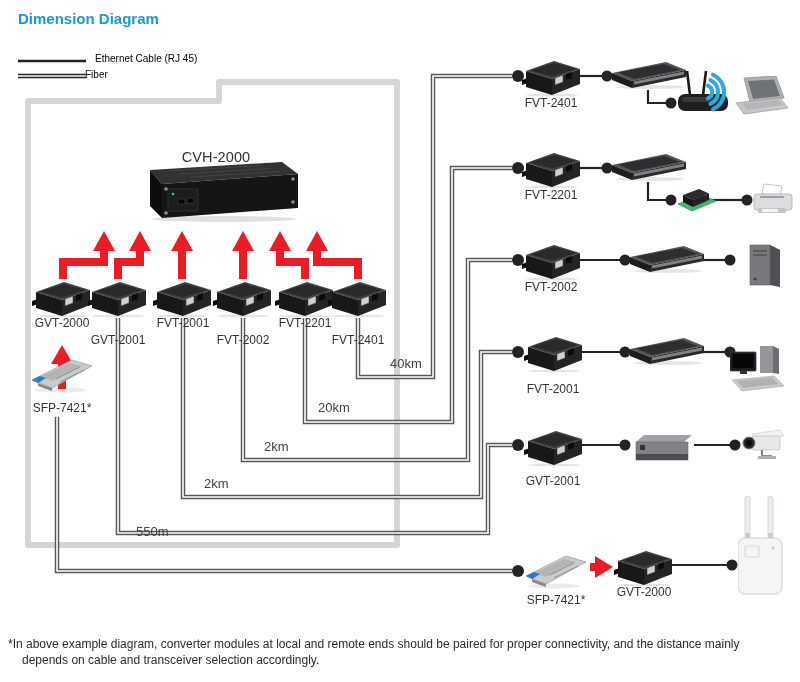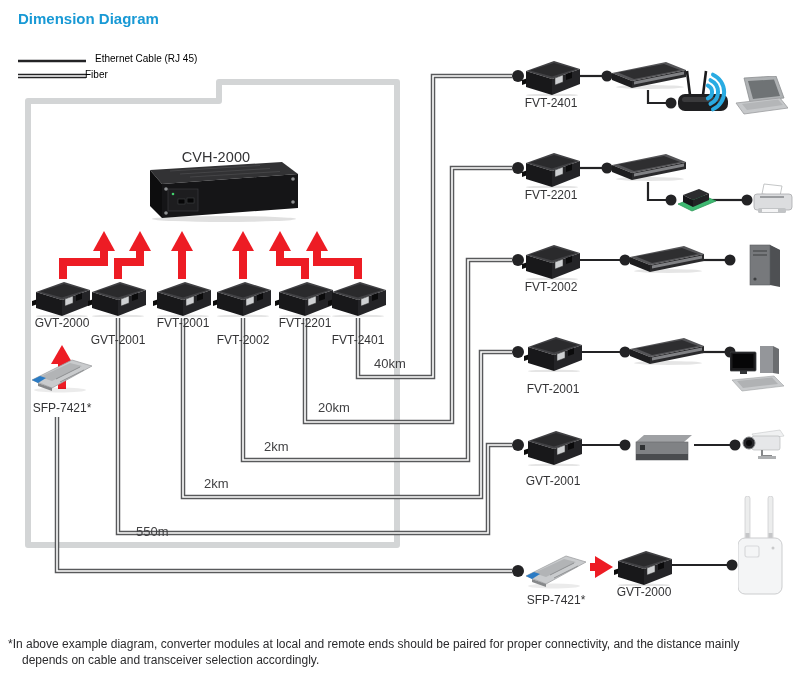--- a/index.html
+++ b/index.html
@@ -275,21 +275,21 @@
   <div class="lbl center" style="left:151px;top:149px;width:130px;font-size:14.5px;">CVH-2000</div>
 
   <div class="devlbl" style="left:22px;top:316px;">GVT-2000</div>
   <div class="devlbl" style="left:78px;top:333px;">GVT-2001</div>
   <div class="devlbl" style="left:143px;top:316px;">FVT-2001</div>
   <div class="devlbl" style="left:203px;top:333px;">FVT-2002</div>
   <div class="devlbl" style="left:265px;top:316px;">FVT-2201</div>
   <div class="devlbl" style="left:318px;top:333px;">FVT-2401</div>
   <div class="devlbl" style="left:22px;top:401px;">SFP-7421*</div>
 
-  <div class="dist" style="left:374px;top:356px;">40km</div>
+  <div class="dist" style="left:390px;top:356px;">40km</div>
   <div class="dist" style="left:318px;top:400px;">20km</div>
   <div class="dist" style="left:264px;top:439px;">2km</div>
   <div class="dist" style="left:204px;top:476px;">2km</div>
   <div class="dist" style="left:136px;top:524px;">550m</div>
 
   <div class="devlbl" style="left:511px;top:96px;">FVT-2401</div>
   <div class="devlbl" style="left:511px;top:188px;">FVT-2201</div>
   <div class="devlbl" style="left:511px;top:280px;">FVT-2002</div>
   <div class="devlbl" style="left:513px;top:382px;">FVT-2001</div>
   <div class="devlbl" style="left:513px;top:474px;">GVT-2001</div>

